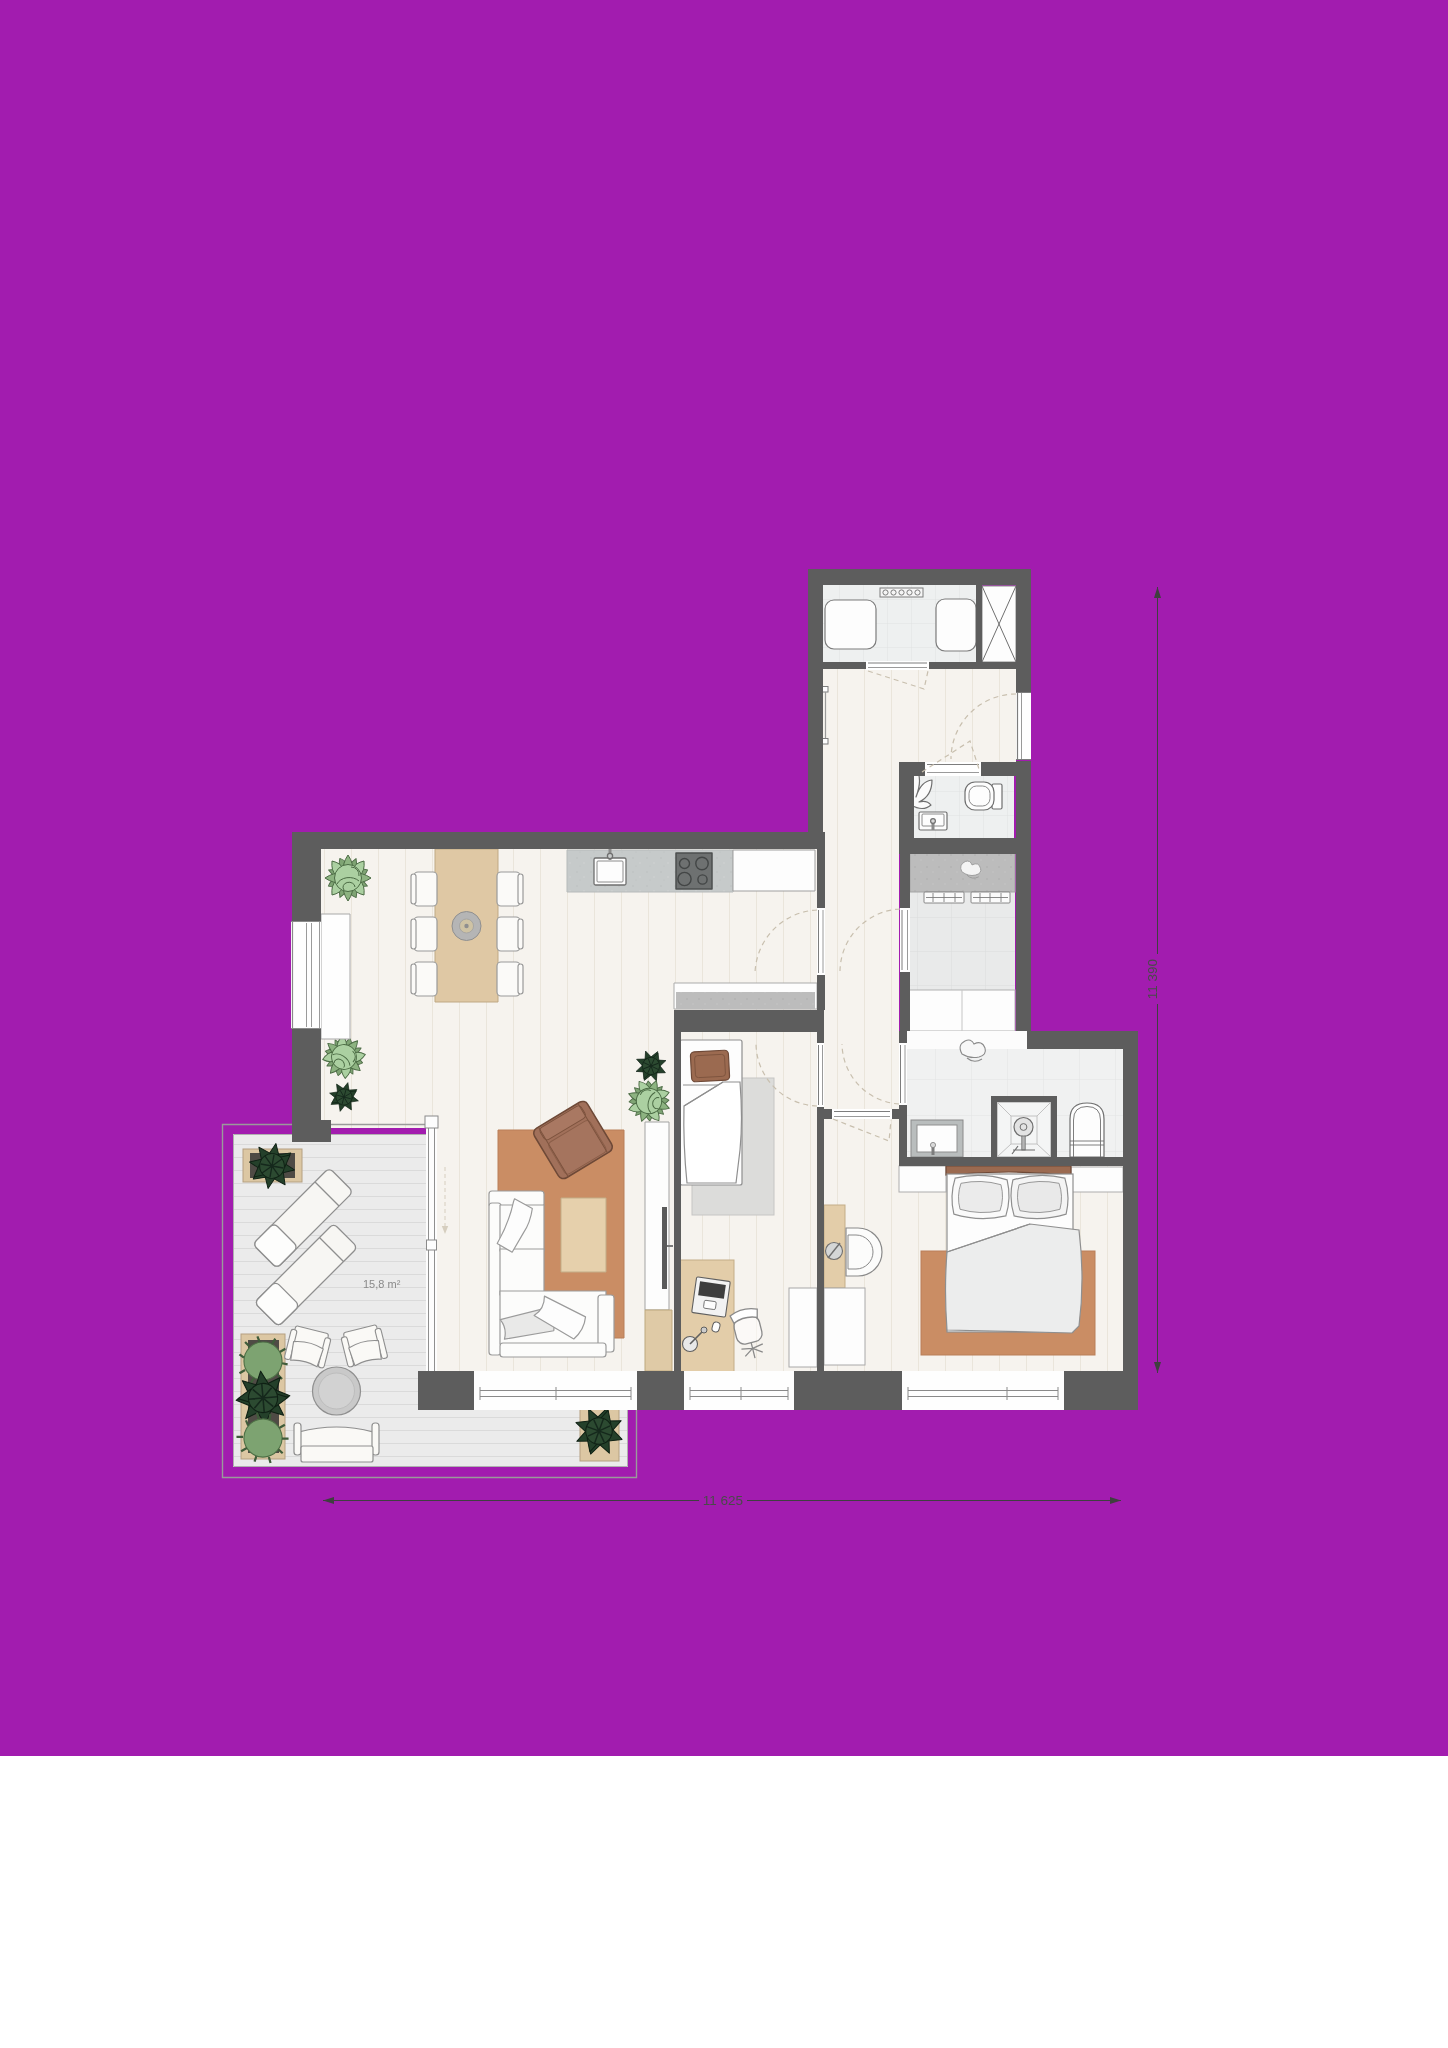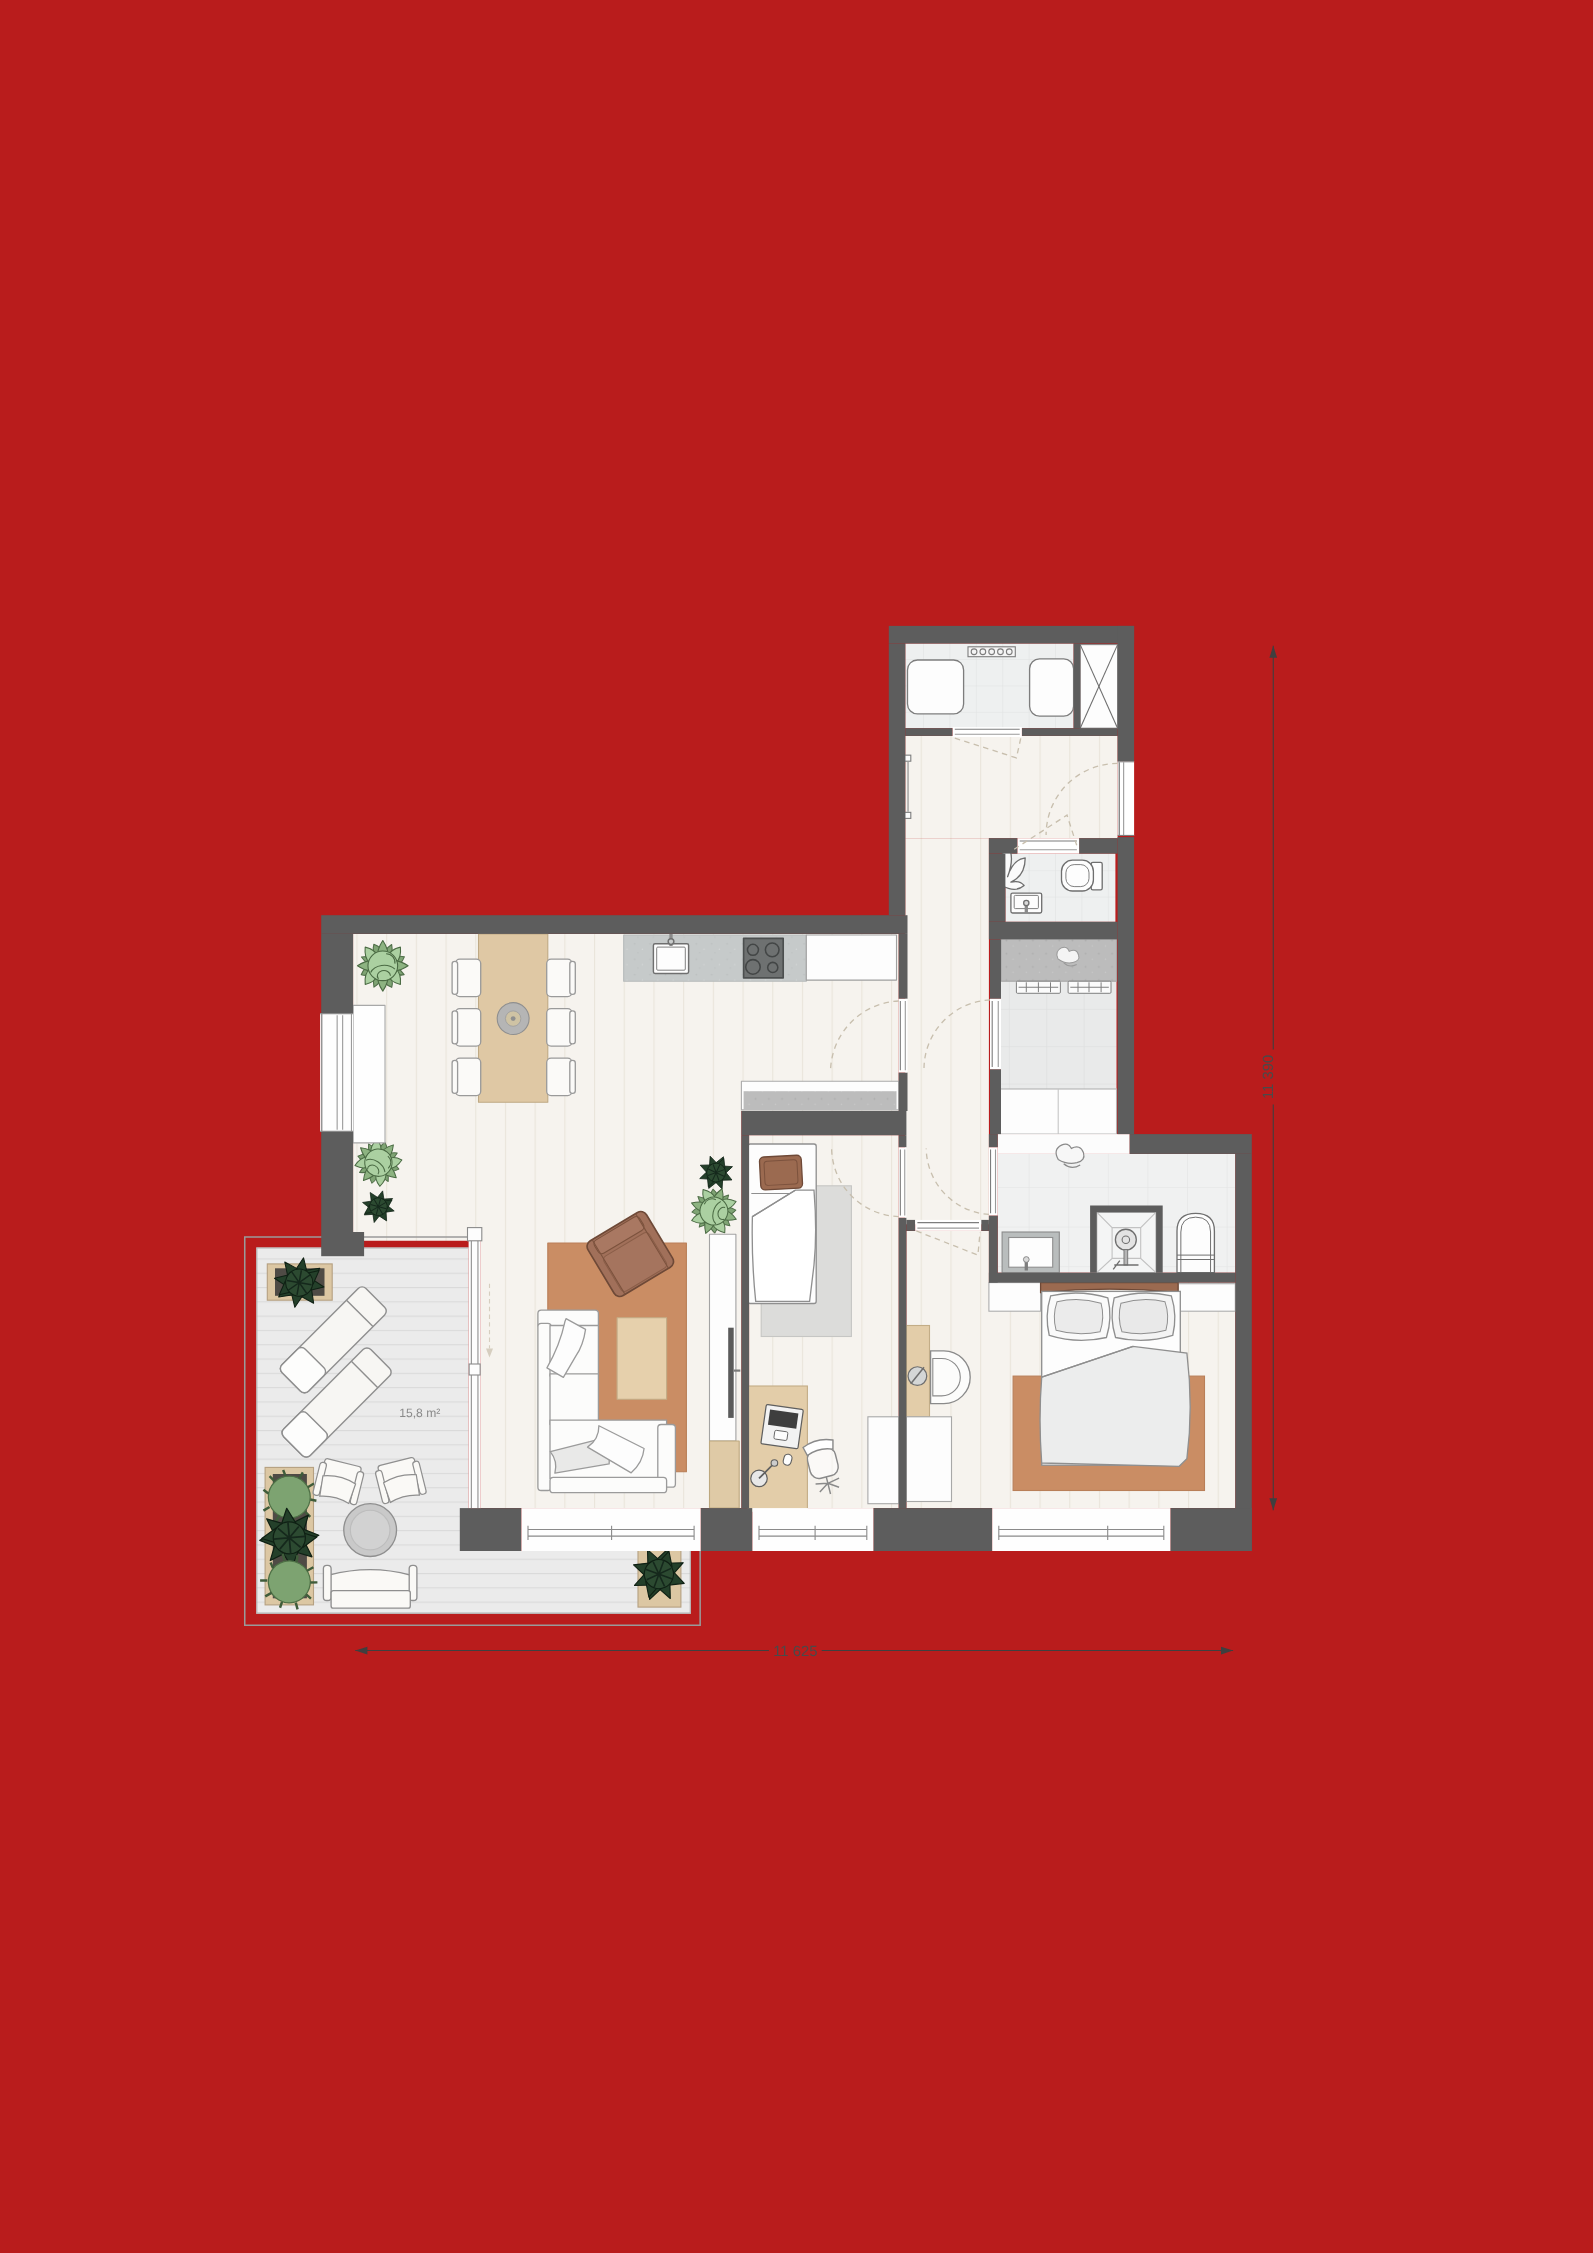--- a/index.html
+++ b/index.html
@@ -1,16 +1,16 @@
 <!DOCTYPE html>
 <html><head>
 <meta charset="utf-8">
 <style>
 html,body{margin:0;padding:0;background:#ffffff;}
-#page{width:1448px;height:2048px;position:relative;background:#b91c1c;font-family:"Liberation Sans",sans-serif;}
+#page{width:1448px;height:1756px;position:relative;background:#a21caf;font-family:"Liberation Sans",sans-serif;}
 svg{position:absolute;top:0;left:0;}
 </style>
 </head>
 <body>
 <div id="page">
 <svg width="1448" height="2048" viewBox="0 0 1448 2048">
 <defs>
 <pattern id="planks" width="27" height="27" patternUnits="userSpaceOnUse">
   <rect width="27" height="27" fill="#f6f3ee"></rect>
   <line x1="0.5" y1="0" x2="0.5" y2="27" stroke="#eae5db" stroke-width="1"></line>

